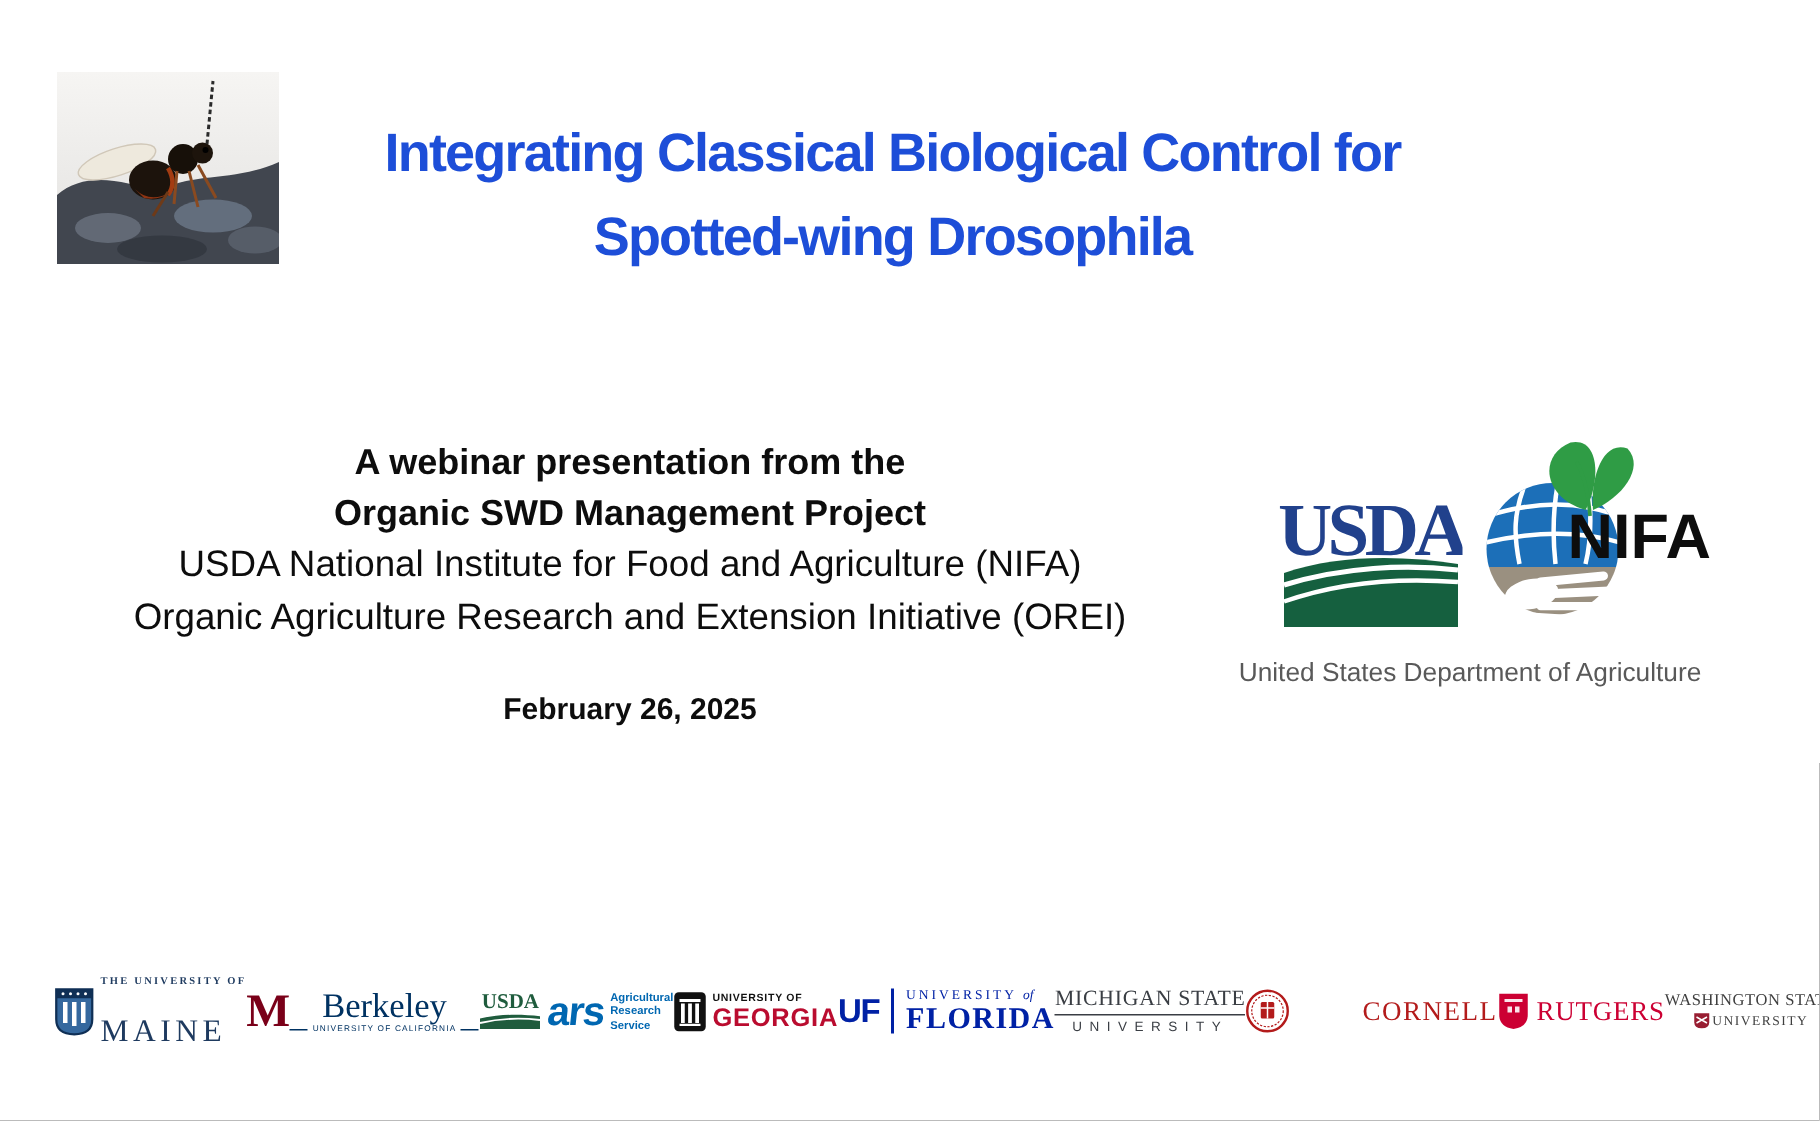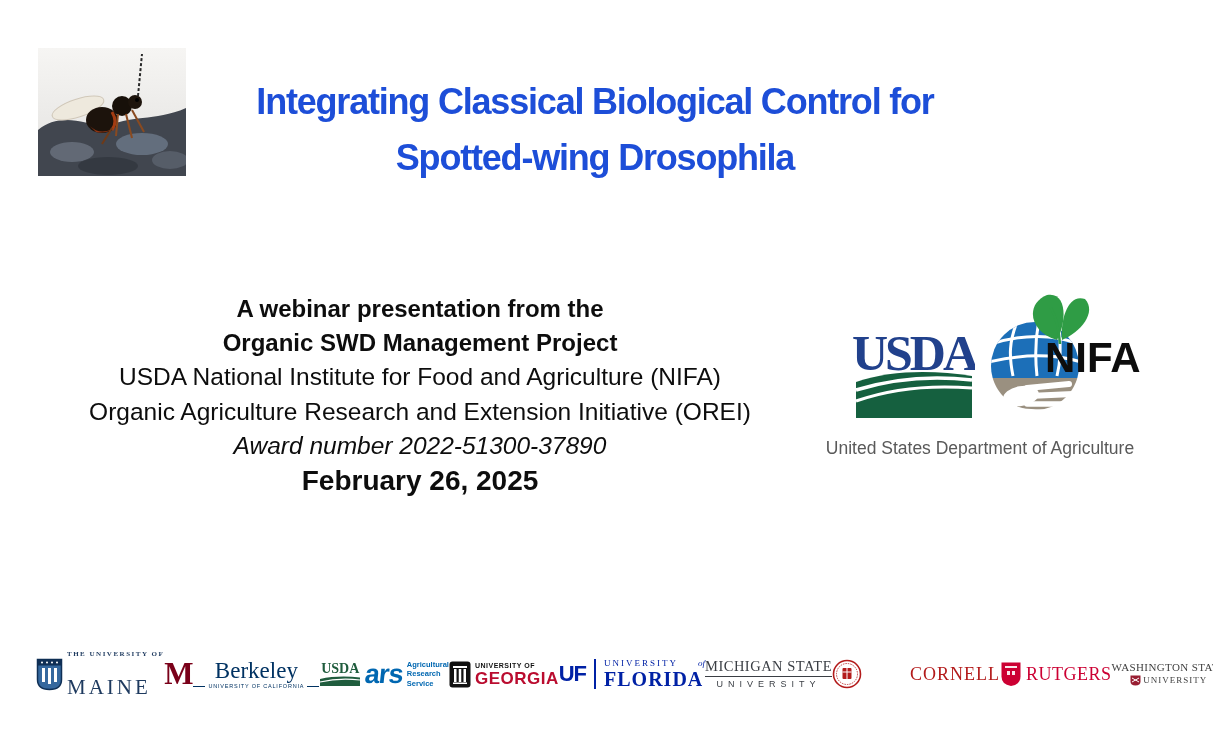--- a/index.html
+++ b/index.html
@@ -11,21 +11,21 @@
 
   
   .title{position:absolute;left:185px;top:74px;width:820px;text-align:center;
          font-weight:bold;font-size:36px;line-height:56px;letter-spacing:-1.2px;color:#1d4ed8;}
 
   
   .bodytext{position:absolute;left:40px;top:292px;width:760px;text-align:center;color:#0d0d0d;}
   .bodytext .b{font-weight:bold;font-size:24px;line-height:34px;}
   .bodytext .r{font-size:24.5px;line-height:34.5px;}
   .bodytext .i{font-style:italic;font-size:24.5px;line-height:34.5px;}
-  .bodytext .date{font-weight:bold;font-size:28px;line-height:34px;}
+  .bodytext .date{font-weight:bold;font-size:20px;line-height:34px;margin-top:27px;}
 
   
   .usda-logo{position:absolute;left:853px;top:326px;}
   .nifa-logo{position:absolute;left:983px;top:292px;}
   .usda-caption{position:absolute;left:790px;top:436px;width:380px;text-align:center;
                 color:#595959;font-size:17.5px;line-height:25px;}
 
   
   .partners{position:absolute;left:36px;top:650px;width:1144px;height:48px;
             display:flex;align-items:center;justify-content:space-between;}
@@ -44,21 +44,21 @@
   .berk-sub::before,.berk-sub::after{content:"";display:block;width:12px;height:1px;background:#003262;}
   .ars-usda{font-family:"Liberation Serif",serif;font-weight:bold;font-size:14px;color:#1f5c3d;line-height:1;}
   .ars-word{font-weight:bold;font-size:27px;letter-spacing:-1px;color:#0067b1;
             font-family:"Liberation Sans",sans-serif;transform:skewX(-6deg);}
   .ars-lines{font-size:7.5px;font-weight:bold;color:#0067b1;line-height:1.25;}
   .uga-top{font-size:7px;font-weight:bold;letter-spacing:.5px;color:#111;}
   .uga-name{font-size:17px;font-weight:bold;color:#ba0c2f;letter-spacing:.5px;margin-top:1px;}
   .uf-mark{font-size:22px;font-weight:bold;color:#0021a5;letter-spacing:-1px;}
   .uf-bar{width:2px;height:30px;background:#0021a5;margin:0 4px;}
   .uf-top{font-size:9px;letter-spacing:2px;color:#0021a5;font-family:"Liberation Serif",serif;}
-  .uf-top em{font-style:italic;letter-spacing:0;margin-left:16px;}
+  .uf-top em{font-style:italic;letter-spacing:0;}
   .uf-name{font-size:20px;font-weight:bold;color:#0021a5;font-family:"Liberation Serif",serif;
            letter-spacing:1px;margin-top:1px;}
   .msu-top{font-family:"Liberation Serif",serif;font-size:14.5px;letter-spacing:.5px;color:#3a3e44;
            border-bottom:1.5px solid #3a3e44;padding-bottom:2px;}
   .msu-bot{font-size:9px;letter-spacing:5px;color:#3a3e44;margin-top:3px;}
   .cornell-name{font-family:"Liberation Serif",serif;font-size:18px;letter-spacing:1px;color:#b31b1b;margin-left:44px;}
   .rutgers-name{font-family:"Liberation Serif",serif;font-size:18px;letter-spacing:.5px;color:#cc0033;}
   .wsu-top{font-family:"Liberation Serif",serif;font-size:11px;letter-spacing:.4px;color:#3f3f3f;}
   .wsu-row{display:flex;align-items:center;gap:2px;margin-top:2px;}
   .wsu-bot{font-family:"Liberation Serif",serif;font-size:9px;letter-spacing:1px;color:#3f3f3f;}
@@ -102,21 +102,20 @@
   <div class="title">
     <div>Integrating Classical Biological Control for</div>
     <div>Spotted-wing Drosophila</div>
   </div>
 
   <div class="bodytext">
     <div class="b">A webinar presentation from the</div>
     <div class="b">Organic SWD Management Project</div>
     <div class="r">USDA National Institute for Food and Agriculture (NIFA)</div>
     <div class="r">Organic Agriculture Research and Extension Initiative (OREI)</div>
-    <div class="i">Award number 2022-51300-37890</div>
     <div class="date">February 26, 2025</div>
   </div>
 
   <svg class="usda-logo" width="122" height="94" viewBox="0 0 122 94">
     <text x="61" y="44" text-anchor="middle" font-family="Liberation Serif,serif" font-weight="bold" font-size="50" letter-spacing="-3" fill="#21418C">USDA</text>
     <path d="M3,56 C38,44 80,44 119,50 L119,92 L3,92 Z" fill="#15603F"></path>
     <path d="M3,64 C42,52 84,50 119,54" stroke="#ffffff" stroke-width="3.5" fill="none"></path>
     <path d="M3,75 C40,62 80,59 119,62" stroke="#ffffff" stroke-width="3" fill="none"></path>
   </svg>
 

